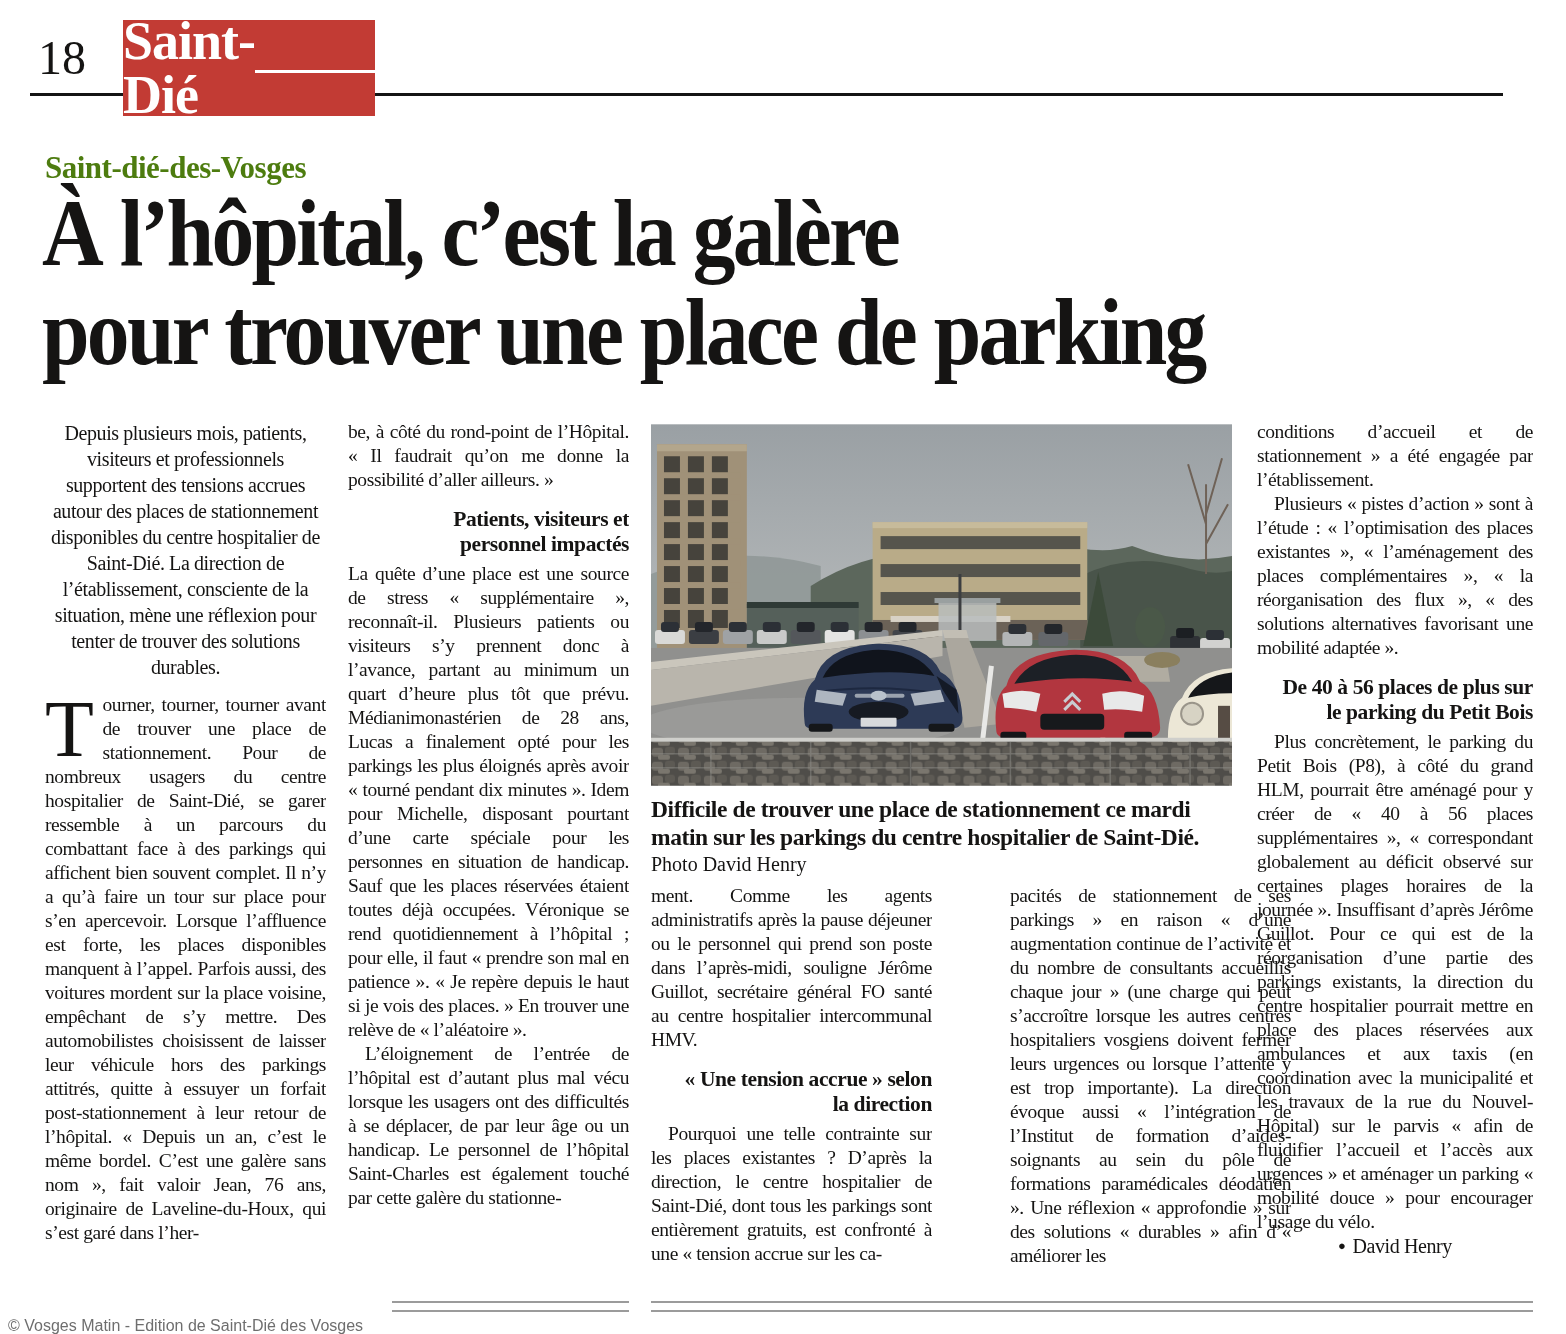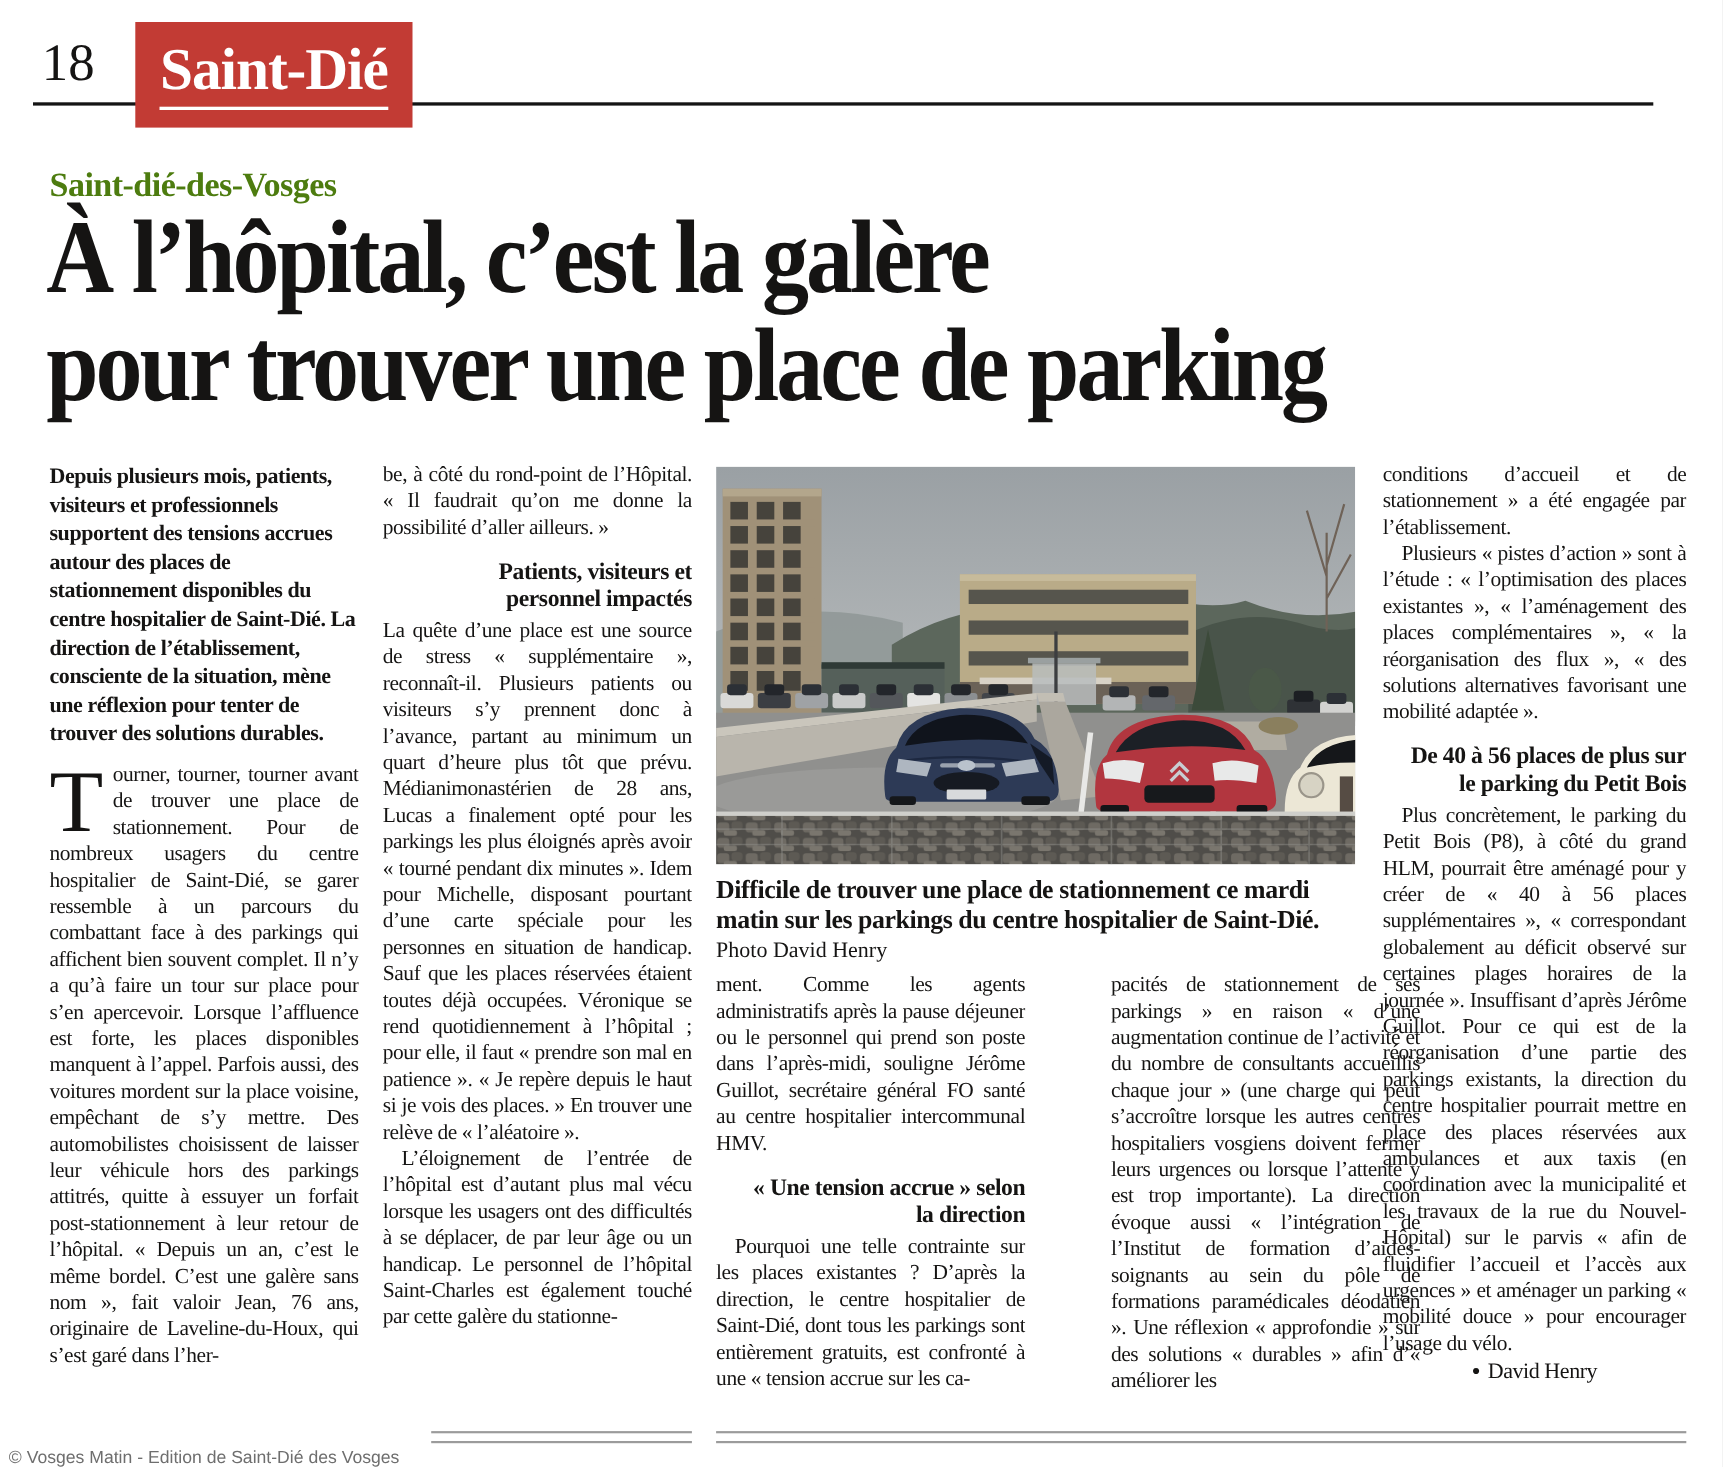--- a/index.html
+++ b/index.html
@@ -3,42 +3,42 @@
 <meta charset="utf-8">
 <style>
   html,body{margin:0;padding:0;background:#e8e8e8}
   .page{position:relative;width:1566px;height:1334px;background:#ffffff;
         font-family:"Liberation Serif",serif;color:#151413;overflow:hidden}
 
   
   .pagenum{position:absolute;left:38px;top:34px;font-size:48px;line-height:1}
   .rule-top{position:absolute;left:30px;top:93px;width:1473px;height:3px;background:#141414}
   .section-box{position:absolute;left:123px;top:20px;width:252px;height:96px;background:#c23b34;
-               display:flex;flex-direction:column;align-items:center;justify-content:center;z-index:2}
+               display:flex;flex-direction:row;align-items:center;justify-content:center;z-index:2}
   .section-box .t{color:#fff;font-weight:bold;font-size:54px;line-height:1;letter-spacing:-1px}
   .section-box .u{width:208px;height:3px;background:#fff;margin-top:7px}
   .date{position:absolute;top:44px;right:63px;font-weight:bold;font-size:29px}
 
   
   .kicker{position:absolute;left:45px;top:150px;font-weight:bold;font-size:31px;color:#4d7c0f;letter-spacing:-0.5px}
   .headline{position:absolute;left:42px;top:184px;font-weight:bold;font-size:95px;line-height:99px;
             letter-spacing:-3px;transform:scaleX(.9);transform-origin:left top}
   .headline div{white-space:nowrap}
 
   
   .col{position:absolute;width:281px;font-size:19.5px;line-height:24px;letter-spacing:-0.4px;
        text-align:justify;overflow:hidden;hyphens:auto}
   .c1{left:45px;top:420px;height:880px}
   .c2{left:348px;top:420px;height:880px}
   .c3{left:651px;top:884px;height:414px}
   .c4{left:1010px;top:884px;height:414px}
   .c5{left:1257px;top:420px;height:880px;width:276px}
   .col p{margin:0;text-indent:17px}
   .col p.cont{text-indent:0}
-  .lead{font-weight:bold;font-size:20px;line-height:26px;text-align:left;text-indent:0!important;margin-bottom:13px!important}
+  .lead{font-weight:normal;font-size:20px;line-height:26px;text-align:center;text-indent:0!important;margin-bottom:13px!important}
   .subhead{font-weight:bold;font-size:21.5px;line-height:25px;margin:15px 0 5px;text-indent:17px;text-align:right}
   .dropcap{float:left;font-size:80px;line-height:62px;padding:5px 9px 0 0}
   .byline{margin-top:5px;font-weight:normal;font-size:20px;text-indent:0!important;text-align:center}
   .byline .dot{font-size:13px;vertical-align:3px;margin-right:7px}
 
   
   .figure{position:absolute;left:651px;top:424px;width:581px}
   .photo{width:581px;height:362px;display:block}
   .caption{font-weight:bold;font-size:23.5px;line-height:28px;margin-top:9px;letter-spacing:-0.4px}
   .credit{font-size:20px;margin-top:2px}

